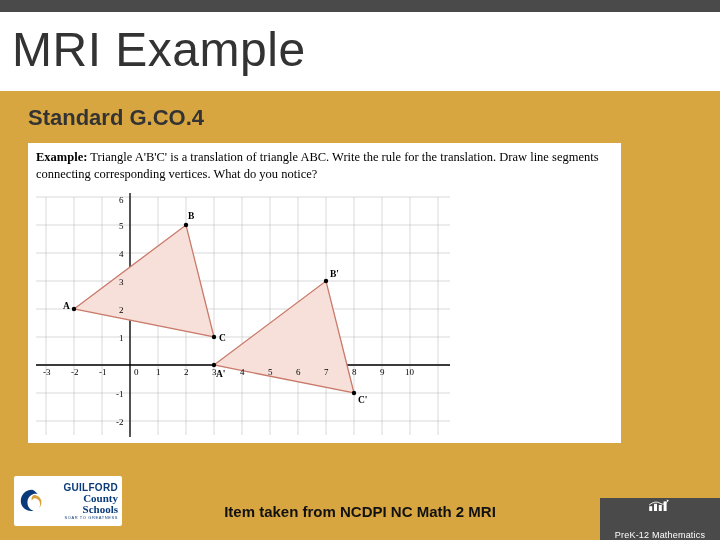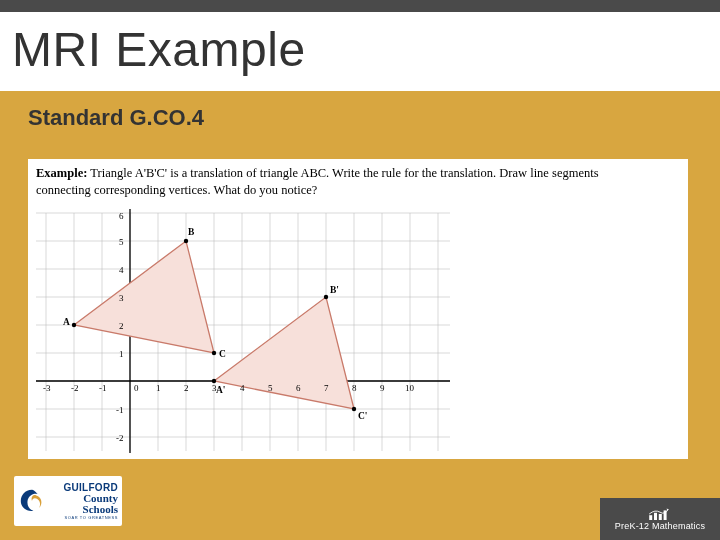--- a/index.html
+++ b/index.html
@@ -29,23 +29,23 @@
   }
   .content {
     padding: 14px 28px 2px 28px;
   }
   .subtitle {
     font-size: 22px;
     font-weight: 700;
     color: #333;
   }
   .example-block {
-    margin-top: 28px;
-    background: #fff;
-    width: 660px;
+    margin-top: 12px;
+    background: #fff;
+    width: 593px;
   }
   .example-text {
     font-family: "Times New Roman", serif;
     font-size: 12.5px;
     color: #000;
     padding: 6px 8px 6px 8px;
     line-height: 1.35;
   }
   .example-text .b { font-weight: 700; }
   .graph-wrap {
@@ -123,21 +123,21 @@
     position: absolute;
     right: 0;
     bottom: 0;
     width: 120px;
     height: 42px;
     background: #4a4a4a;
     color: #fff;
     display: flex;
     flex-direction: column;
     align-items: center;
-    justify-content: center;
+    justify-content: space-between;
   }
   .dept-icon {
     width: 24px;
     height: 14px;
   }
   .dept-label {
     font-size: 9px;
     letter-spacing: 0.2px;
     font-family: Arial, sans-serif;
   }
@@ -267,20 +267,21 @@
       <path d="M20 4 C10 4 4 12 4 20 C4 30 14 36 22 34 C16 32 12 26 14 18 C16 12 22 8 28 10 C24 6 22 4 20 4 Z" fill="#0a3a7a"></path>
       <path d="M26 12 C34 14 36 24 30 30 C34 24 30 16 24 16 C22 16 20 18 20 20 C18 14 22 10 26 12 Z" fill="#d9a03a"></path>
     </svg>
     <div class="logo-text">
       <div class="logo-top">GUILFORD</div>
       <div class="logo-bottom">County Schools</div>
       <div class="logo-tag">SOAR TO GREATNESS</div>
     </div>
   </div>
 
+  <div class="caption">Item taken from NCDPI NC Math 2 MRI</div>
 
   <div class="dept-box">
     <svg class="dept-icon" viewBox="0 0 40 20">
       <rect x="2" y="12" width="5" height="8" fill="#fff"></rect>
       <rect x="10" y="8" width="5" height="12" fill="#fff"></rect>
       <rect x="18" y="10" width="5" height="10" fill="#fff"></rect>
       <rect x="26" y="4" width="5" height="16" fill="#fff"></rect>
       <path d="M2 10 Q12 2 20 7 T34 2" stroke="#fff" stroke-width="1.5" fill="none"></path>
       <path d="M34 2 l-3 -1 l1 3 z" fill="#fff"></path>
     </svg>

